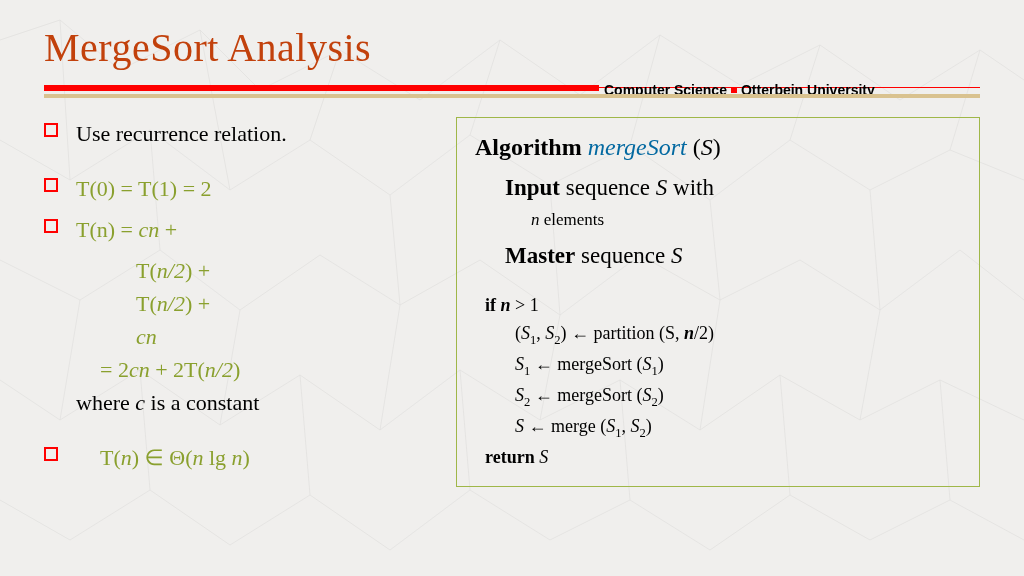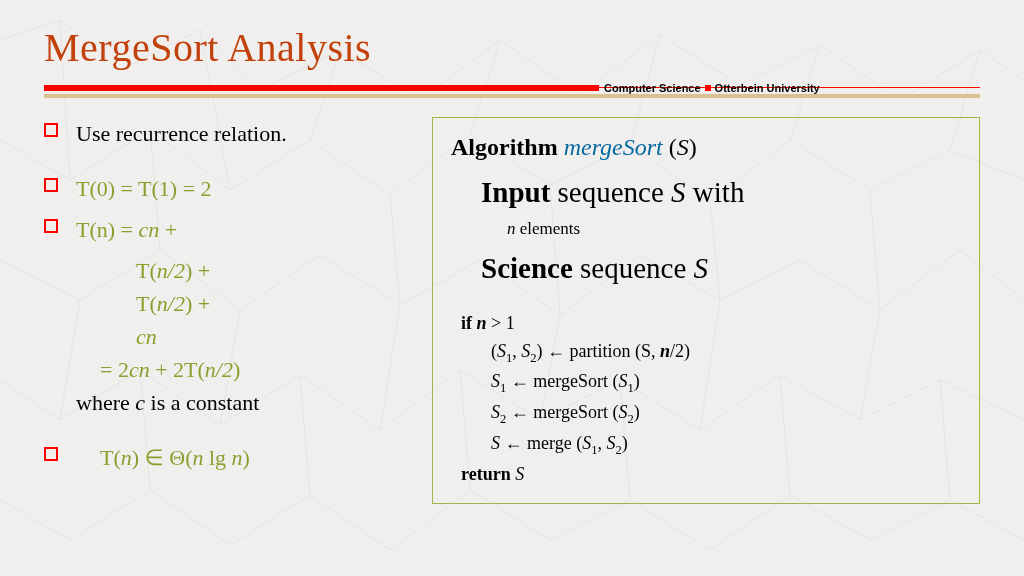--- a/index.html
+++ b/index.html
@@ -44,40 +44,40 @@
   }
   .divider .red-line {
     position: absolute;
     left: 555px; right: 0; top: 2px;
     height: 1px;
     background: #ff0000;
   }
   .divider .label {
     position: absolute;
     left: 560px; top: -3px;
-    font-size: 11px;
+    font-size: 14px;
     font-family: Arial, sans-serif;
     font-weight: bold;
     color: #000;
     display: flex;
     align-items: center;
     gap: 4px;
   }
   .divider .label .sq {
     width: 6px; height: 6px; background: #ff0000; display: inline-block;
   }
   .divider .tan-bar {
     position: absolute;
     left: 0; right: 0; top: 9px;
     height: 4px;
     background: #d9c28f;
   }
   .content {
     display: flex;
-    gap: 8px;
+    gap: 32px;
   }
   .left {
     flex: 0 0 380px;
     font-size: 22px;
     line-height: 1.5;
   }
   .right {
     flex: 1;
   }
   .bullet-item {
@@ -102,21 +102,21 @@
   .ital { font-style: italic; }
   .algo-box {
     border: 1px solid #9fb748;
     padding: 12px 18px 14px 18px;
     font-size: 21px;
     line-height: 1.45;
   }
   .algo-title { font-size: 24px; margin-bottom: 6px; }
   .algo-title .kw { font-weight: bold; }
   .algo-title .fn { color: #0369a1; font-style: italic; }
-  .algo-io { padding-left: 30px; font-size: 29px; margin-bottom: 4px; }
+  .algo-io { padding-left: 30px; font-size: 23px; margin-bottom: 4px; }
   .algo-io .kw { font-weight: bold; }
   .algo-io-cont { padding-left: 56px; font-size: 17px; margin-bottom: 6px;}
   .code { font-size: 18px; margin-top: 20px; }
   .code .line { margin: 2px 10px; }
   .code .ind1 { padding-left: 30px; }
   .code .kw { font-weight: bold; }
 </style>
 </head>
 <body>
 
@@ -194,21 +194,21 @@
           <span class="kw">Algorithm</span>
           <span class="fn">mergeSort</span><span> (</span><span class="ital">S</span><span>)</span>
         </div>
         <div class="algo-io">
           <span class="kw">Input</span><span> sequence </span><span class="ital">S</span><span> with</span>
         </div>
         <div class="algo-io-cont">
           <span class="ital kw">n</span><span> elements</span>
         </div>
         <div class="algo-io">
-          <span class="kw">Science</span><span> sequence </span><span class="ital">S</span>
+          <span class="kw">Master</span><span> sequence </span><span class="ital">S</span>
         </div>
 
         <div class="code">
           <div class="line">
             <span class="kw">if </span><span class="ital kw">n</span><span> &gt; 1</span>
           </div>
           <div class="line ind1">
             <span>(</span><span class="ital">S</span><span class="sub">1</span><span>, </span><span class="ital">S</span><span class="sub">2</span><span>) ← partition (S, </span><span class="ital kw">n</span><span>/2)</span>
           </div>
           <div class="line ind1">

